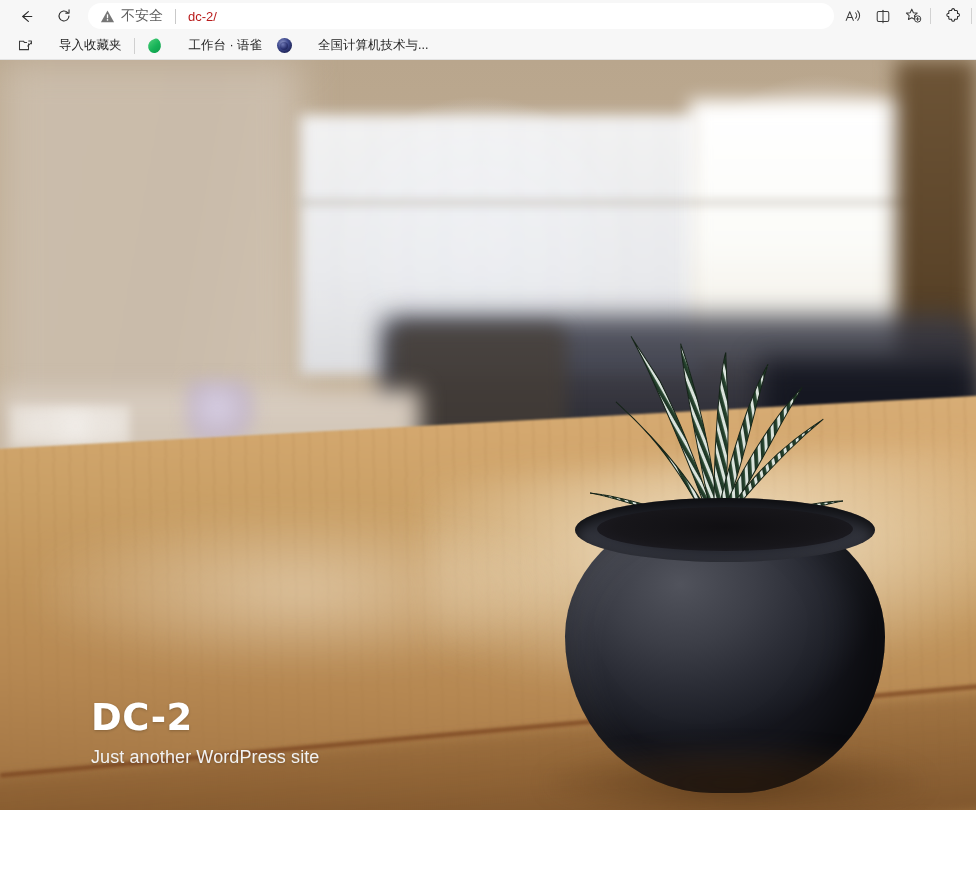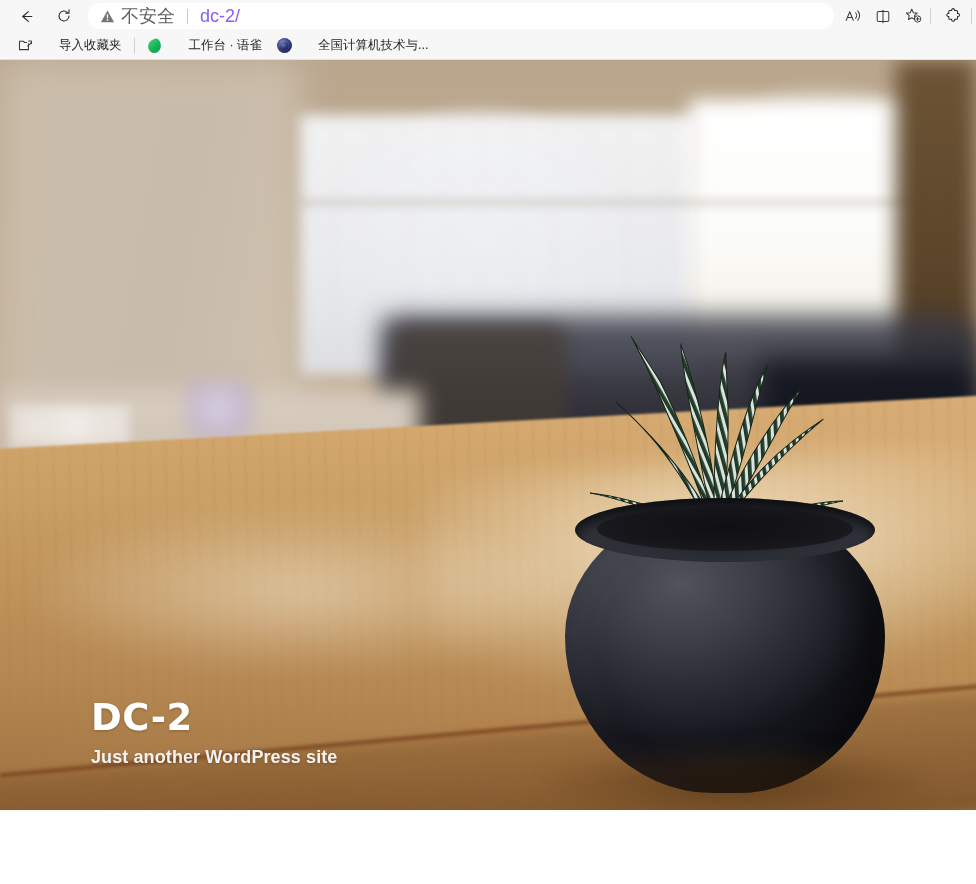--- a/index.html
+++ b/index.html
@@ -44,35 +44,35 @@
     background: #ffffff;
     border-radius: 13px;
     display: flex;
     align-items: center;
     padding: 0 10px 0 12px;
     margin-right: 4px;
     min-width: 0;
   }
   .warn-icon { margin-right: 6px; display:flex; align-items:center; flex:0 0 auto;}
   .warn-label {
-    font-size: 18px;
+    font-size: 14px;
     color: #5f5f5f;
     white-space: nowrap;
     flex: 0 0 auto;
   }
   .addr-divider {
     width: 1px;
     height: 15px;
     background: #c9c9c9;
     margin: 0 12px;
     flex: 0 0 auto;
   }
   .addr-url {
-    font-size: 18px;
-    color: #8b5cf6;
+    font-size: 13px;
+    color: #b91c1c;
     white-space: nowrap;
     overflow: hidden;
     text-overflow: ellipsis;
     flex: 1 1 auto;
   }
   .tool-icons {
     display: flex;
     align-items: center;
     flex: 0 0 auto;
     height: 26px;
@@ -337,21 +337,21 @@
     font-size: 37px;
     font-weight: 700;
     color: #ffffff;
     letter-spacing: 0.5px;
     line-height: 1.05;
     text-shadow: 0 1px 3px rgba(0,0,0,0.22);
   }
   .site-desc {
     margin-top: 9px;
     font-size: 18px;
-    font-weight: 700;
+    font-weight: 400;
     color: #f2f2f2;
     letter-spacing: 0.1px;
     text-shadow: 0 1px 3px rgba(0,0,0,0.2);
   }
 
   
   .navbar {
     position: relative;
     width: 976px;
     height: 73px;

